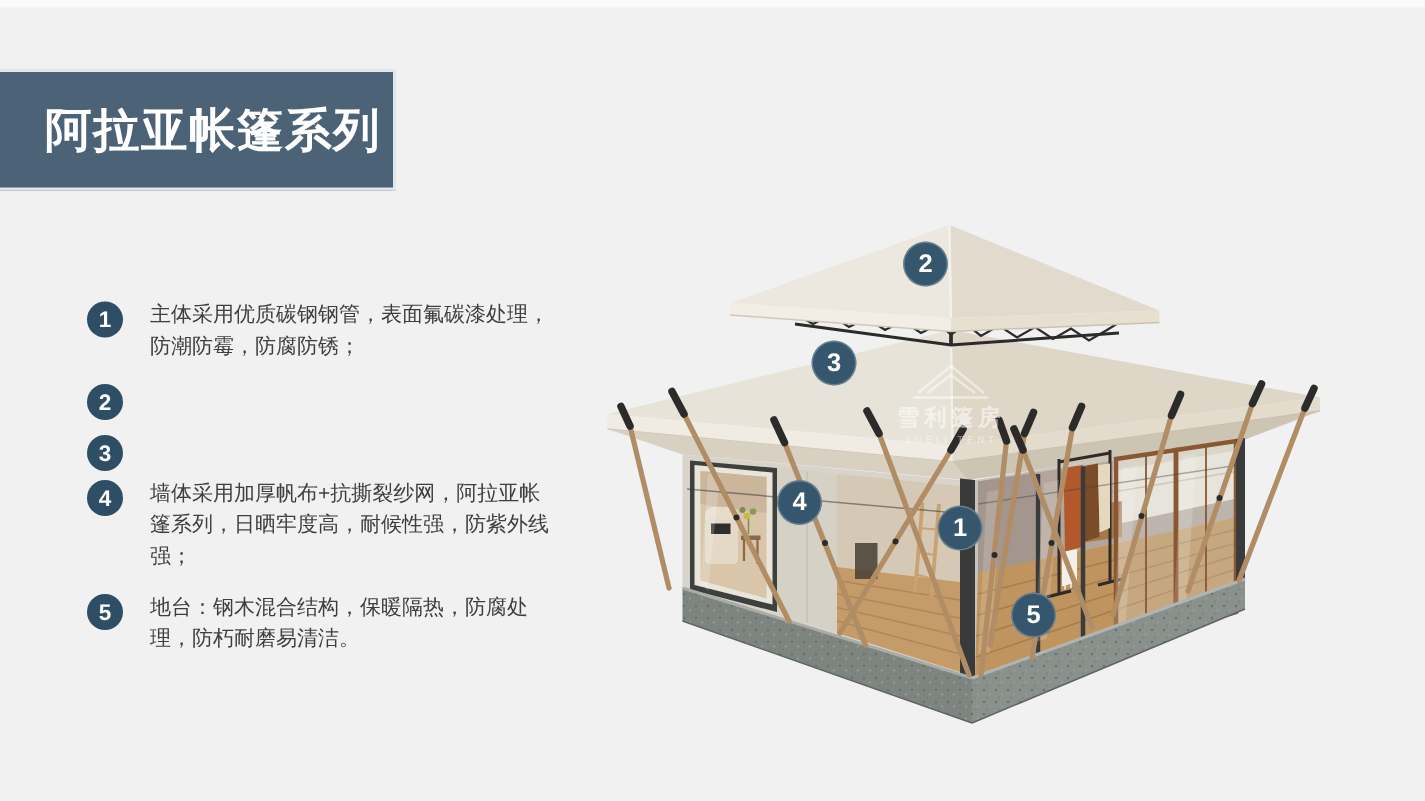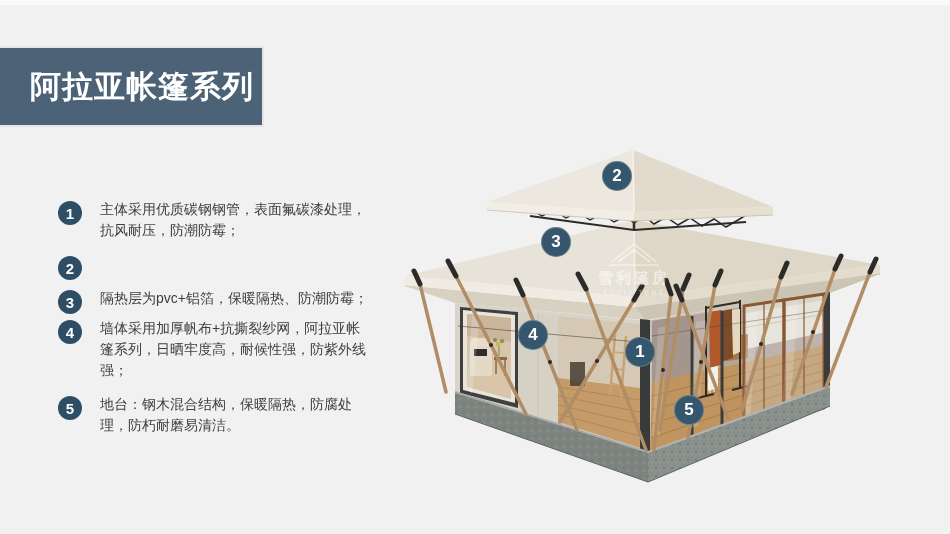--- a/index.html
+++ b/index.html
@@ -52,28 +52,27 @@
 <div class="stage">
   <div class="top-strip"></div>
 
   <div class="banner">
     <span class="banner-title">阿拉亚帐篷系列</span>
   </div>
 
   <div class="features">
     <div class="feature">
       <span class="badge">1</span>
-      <p class="feature-text">主体采用优质碳钢钢管，表面氟碳漆处理，抗风耐压，防潮防霉；</p>
+      <p class="feature-text">主体采用优质碳钢钢管，表面氟碳漆处理，防潮防霉，防腐防锈；</p>
     </div>
     <div class="feature">
       <span class="badge">2</span>
     </div>
     <div class="feature">
       <span class="badge">3</span>
-      <p class="feature-text">隔热层为pvc+铝箔，保暖隔热、防潮防霉；</p>
     </div>
     <div class="feature">
       <span class="badge">4</span>
       <p class="feature-text">墙体采用加厚帆布+抗撕裂纱网，阿拉亚帐篷系列，日晒牢度高，耐候性强，防紫外线强；</p>
     </div>
     <div class="feature">
       <span class="badge">5</span>
       <p class="feature-text">地台：钢木混合结构，保暖隔热，防腐处理，防朽耐磨易清洁。</p>
     </div>
   </div>

